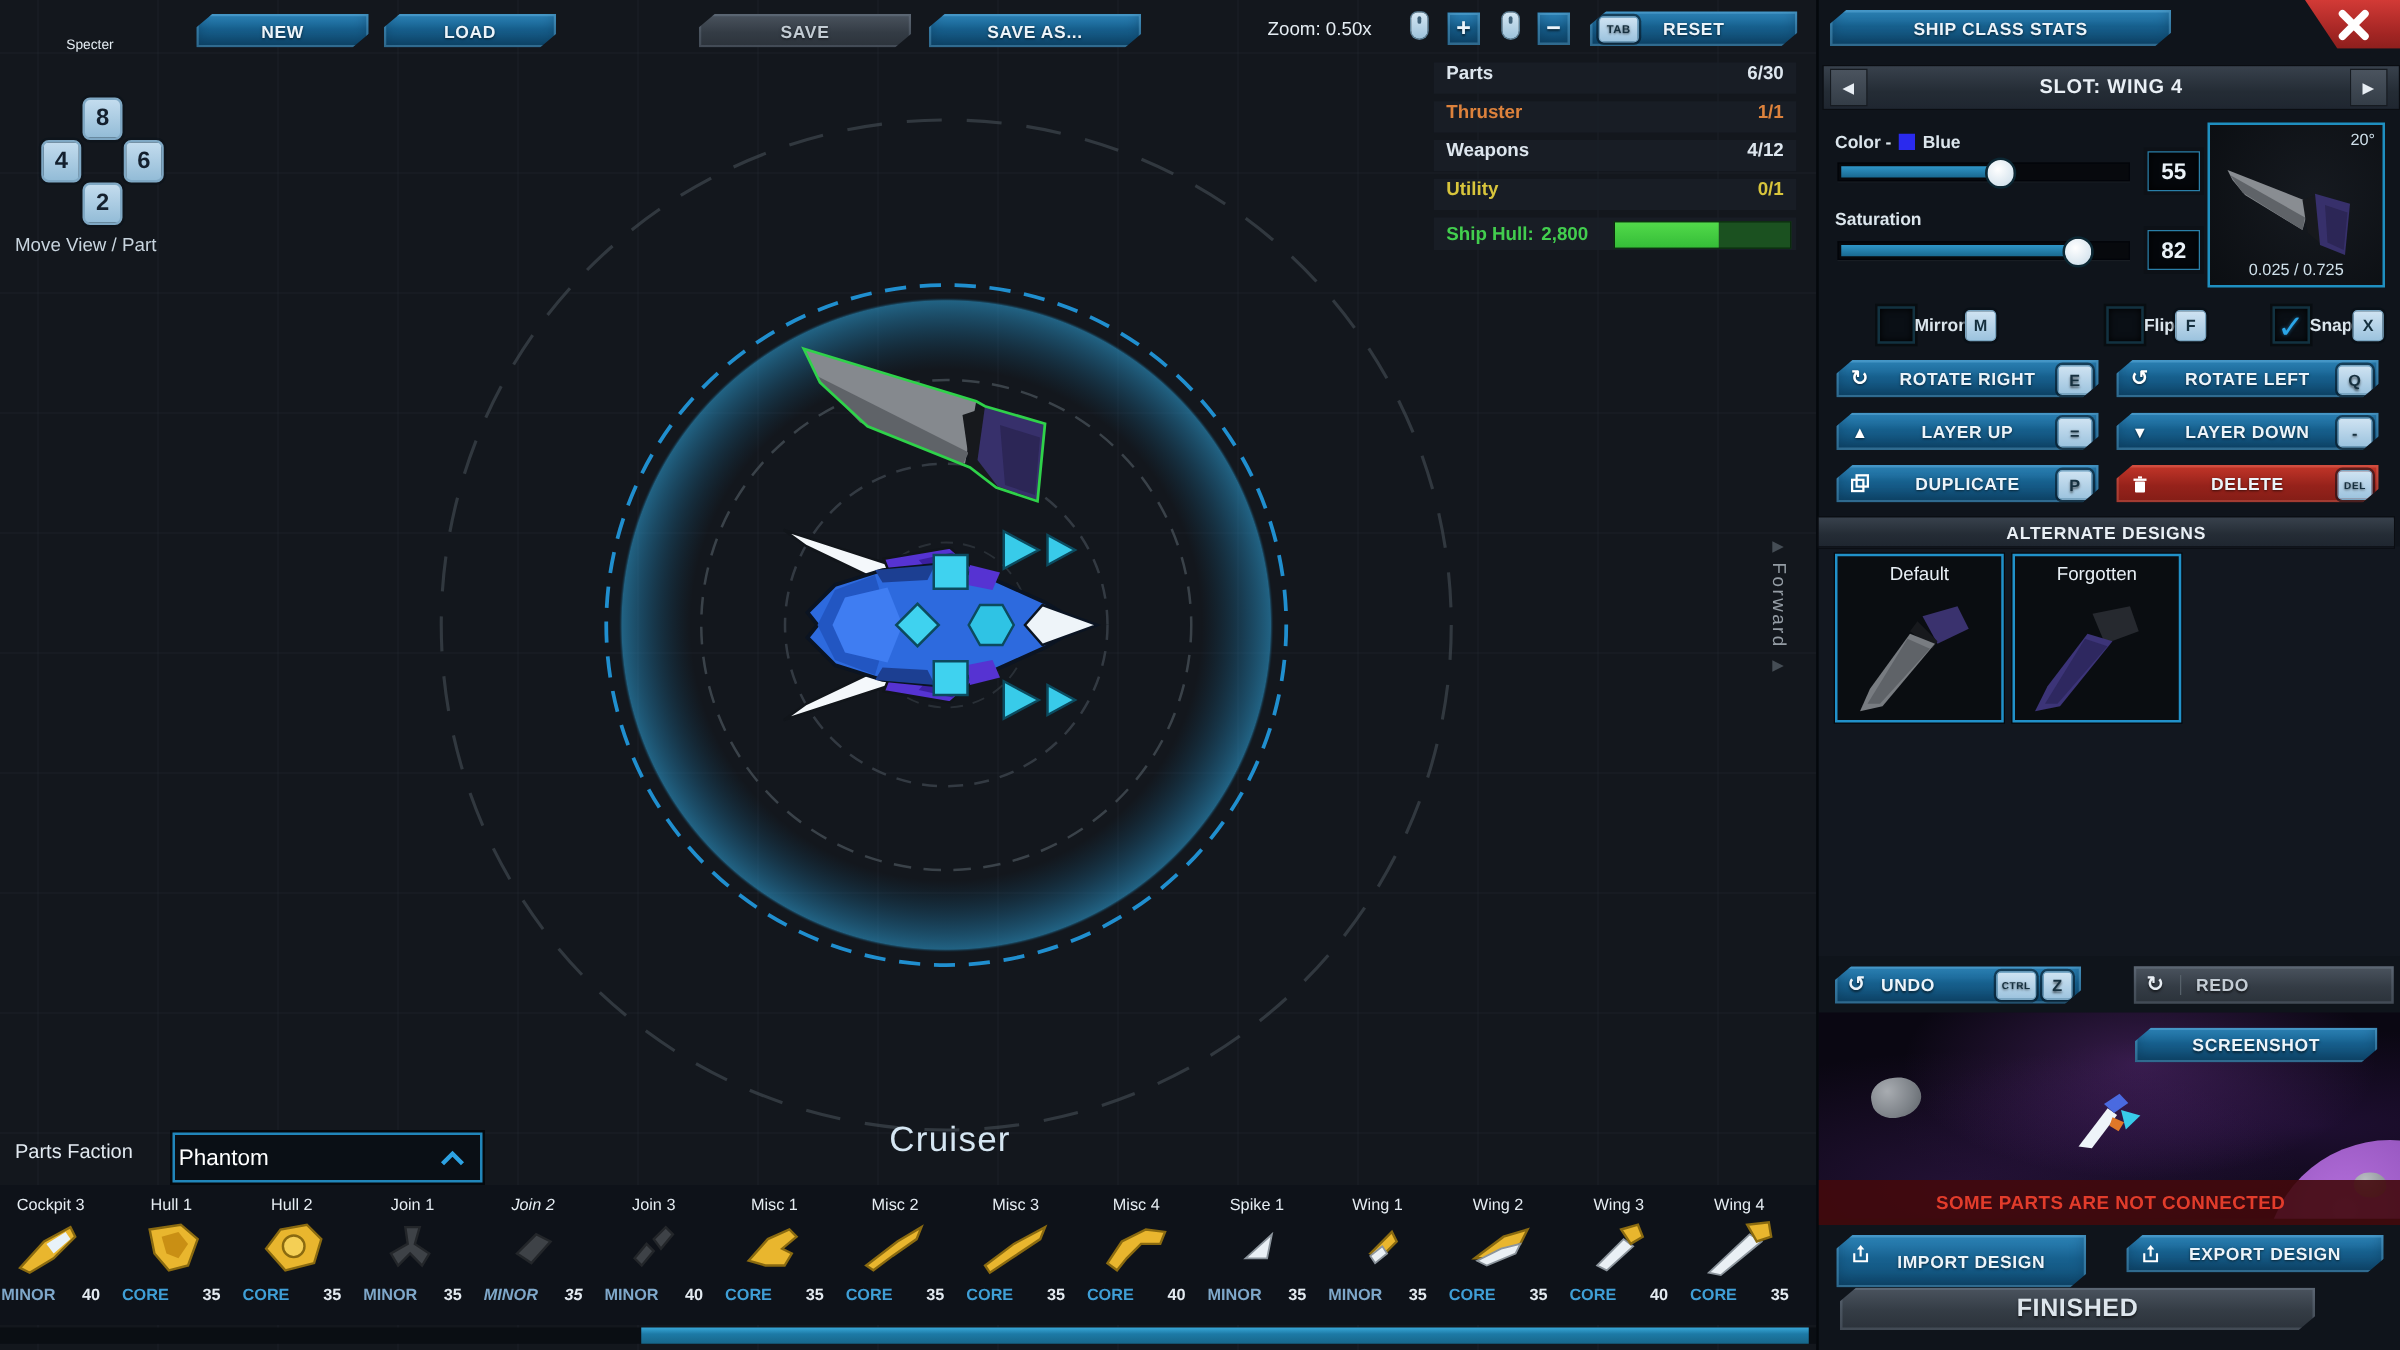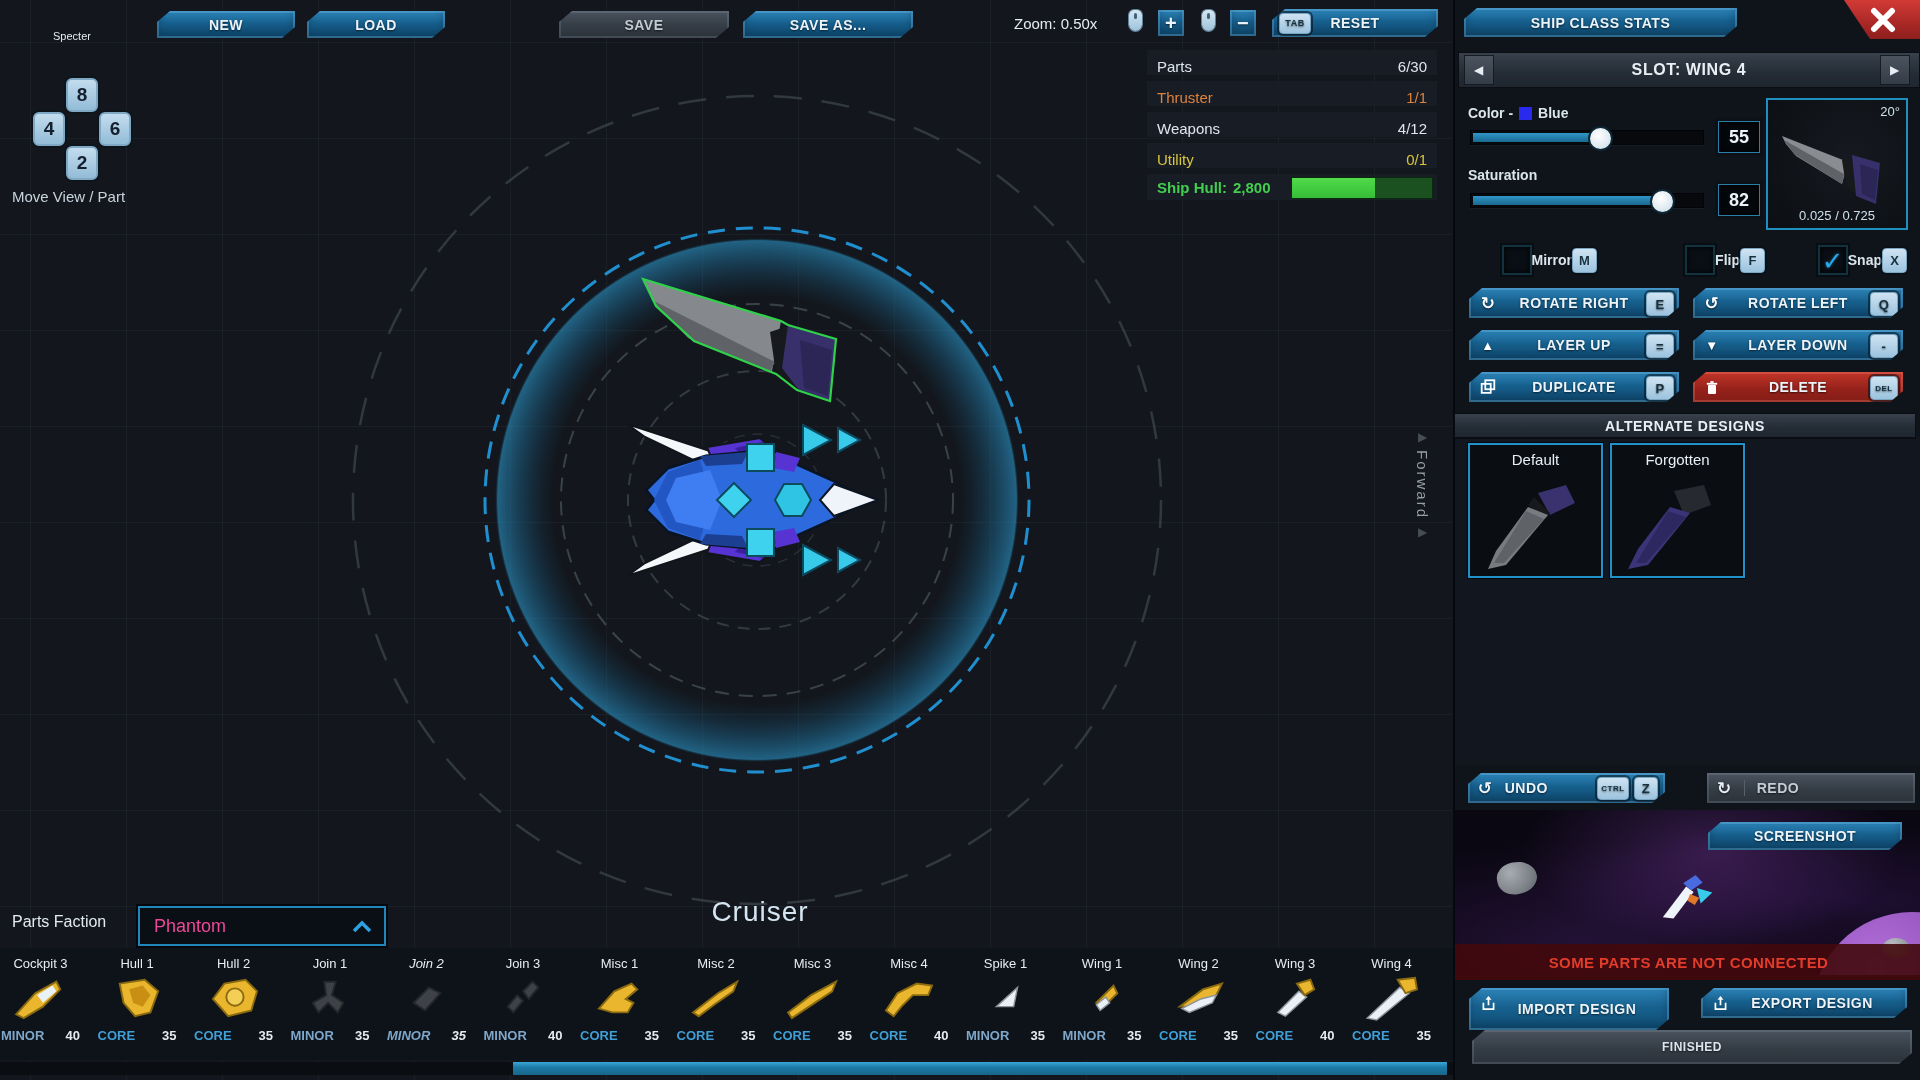--- a/index.html
+++ b/index.html
@@ -28,21 +28,21 @@
   .grayb{background:linear-gradient(180deg,#4b545f,#343c45 55%,#2b323a);color:#c3ccd4;
         box-shadow:inset 0 0 0 2px rgba(170,190,210,.18)}
   .redb{background:linear-gradient(180deg,#c43629,#96221b 55%,#831d16);
         box-shadow:inset 0 0 0 2px rgba(255,150,130,.25)}
   .keycap{background:linear-gradient(180deg,#cfe3f2,#9cc3de);color:#16303f;border-radius:4px;
         font-weight:bold;display:flex;align-items:center;justify-content:center;
         border:1px solid #7ba6c2;box-shadow:0 0 0 2px rgba(6,12,20,.55);font-size:13px}
   
   #stats-panel{left:1147px;top:50px;width:290px;height:160px}
   .stat-row{position:relative;height:25px;margin-bottom:6px;background:rgba(25,31,39,.88);
-        display:flex;justify-content:space-between;align-items:flex-end;padding:0 10px;font-size:15px;font-weight:normal}
+        display:flex;justify-content:space-between;align-items:flex-start;padding:0 10px;font-size:15px;font-weight:bold}
   .stat-normal{color:#dde6ee}.stat-thruster{color:#dd823c}.stat-utility{color:#d8c53c}
   #hull-row{position:relative;height:26px;background:rgba(25,31,39,.88);display:flex;align-items:center;padding:0 10px;
         font-size:15px;font-weight:bold;color:#42ce4e}
   #hull-bar{position:absolute;right:4px;top:3px;width:140px;height:20px;background:#1b5120;border:1px solid #0a2a0d}
   #hull-fill{height:100%;background:linear-gradient(180deg,#52da4a,#35bd38)}
   
   .slider{position:absolute;height:13px;background:#07090d;border:1px solid #02040a;box-shadow:0 1px 0 rgba(255,255,255,.04)}
   .slider-fill{position:absolute;left:2px;top:2px;height:9px;background:linear-gradient(180deg,#2f96c8,#19688f)}
   .slider-knob{position:absolute;top:-5px;width:21px;height:21px;border-radius:50%;
         background:radial-gradient(circle at 40% 35%,#ffffff,#d9e6ef 70%,#b9cdd9);border:2px solid #0c2733;margin-left:-11px}
@@ -190,21 +190,21 @@
       <span>Ship Hull:</span>
       <span style="margin-left:6px">2,800</span>
       <div id="hull-bar">
           <div id="hull-fill" style="width: 59%;"></div>
         </div>
     </div>
   </div>
 
   <div class="abs" style="left:12px;top:913px;font-size:16px;color:#e2eaf1">Parts Faction</div>
   <div id="faction-select" class="abs" style="left:138px;top:906px;width:244px;height:36px">
-    <span style="margin-left:14px;font-size:18px;color:#ec4899">Phantom</span>
+    <span style="margin-left:3px;font-size:18px;color:#ffffff">Phantom</span>
     <svg width="20" height="13" style="position:absolute;right:12px;top:12px">
       <polyline points="2,11 10,3 18,11" fill="none" stroke="#2da2e2" stroke-width="3.5"></polyline>
     </svg>
   </div>
 
   <div id="parts-strip" class="abs">
       <div class="part-cell" style="left: -8px;">
         <div class="part-name">Cockpit 3</div>
         <div class="part-icon">
           <svg width="62" height="48" viewBox="0 0 64 50">
@@ -610,16 +610,16 @@
   <div class="btn blue cham abs" style="left:246px;top:988px;width:206px;height:30px">
     <span class="action-icon">
       <svg width="17" height="17" viewBox="0 0 20 20">
           <path d="M4 9v7.5h12V9" fill="none" stroke="#fff" stroke-width="2"></path>
           <path d="M10 12V3" stroke="#fff" stroke-width="2"></path>
           <polygon points="6.5,5.5 10,1.2 13.5,5.5" fill="#fff"></polygon>
         </svg>
     </span>
     <span style="margin-left:16px">EXPORT DESIGN</span>
   </div>
-  <div class="btn grayb cham abs" style="left:17px;top:1030px;width:440px;height:34px;font-size:12px;color:#dde5ec">
+  <div class="btn grayb cham abs" style="left:17px;top:1030px;width:380px;height:34px;font-size:20px;color:#dde5ec">
     <span>FINISHED</span>
   </div>
 </div>
 
 </body></html>

